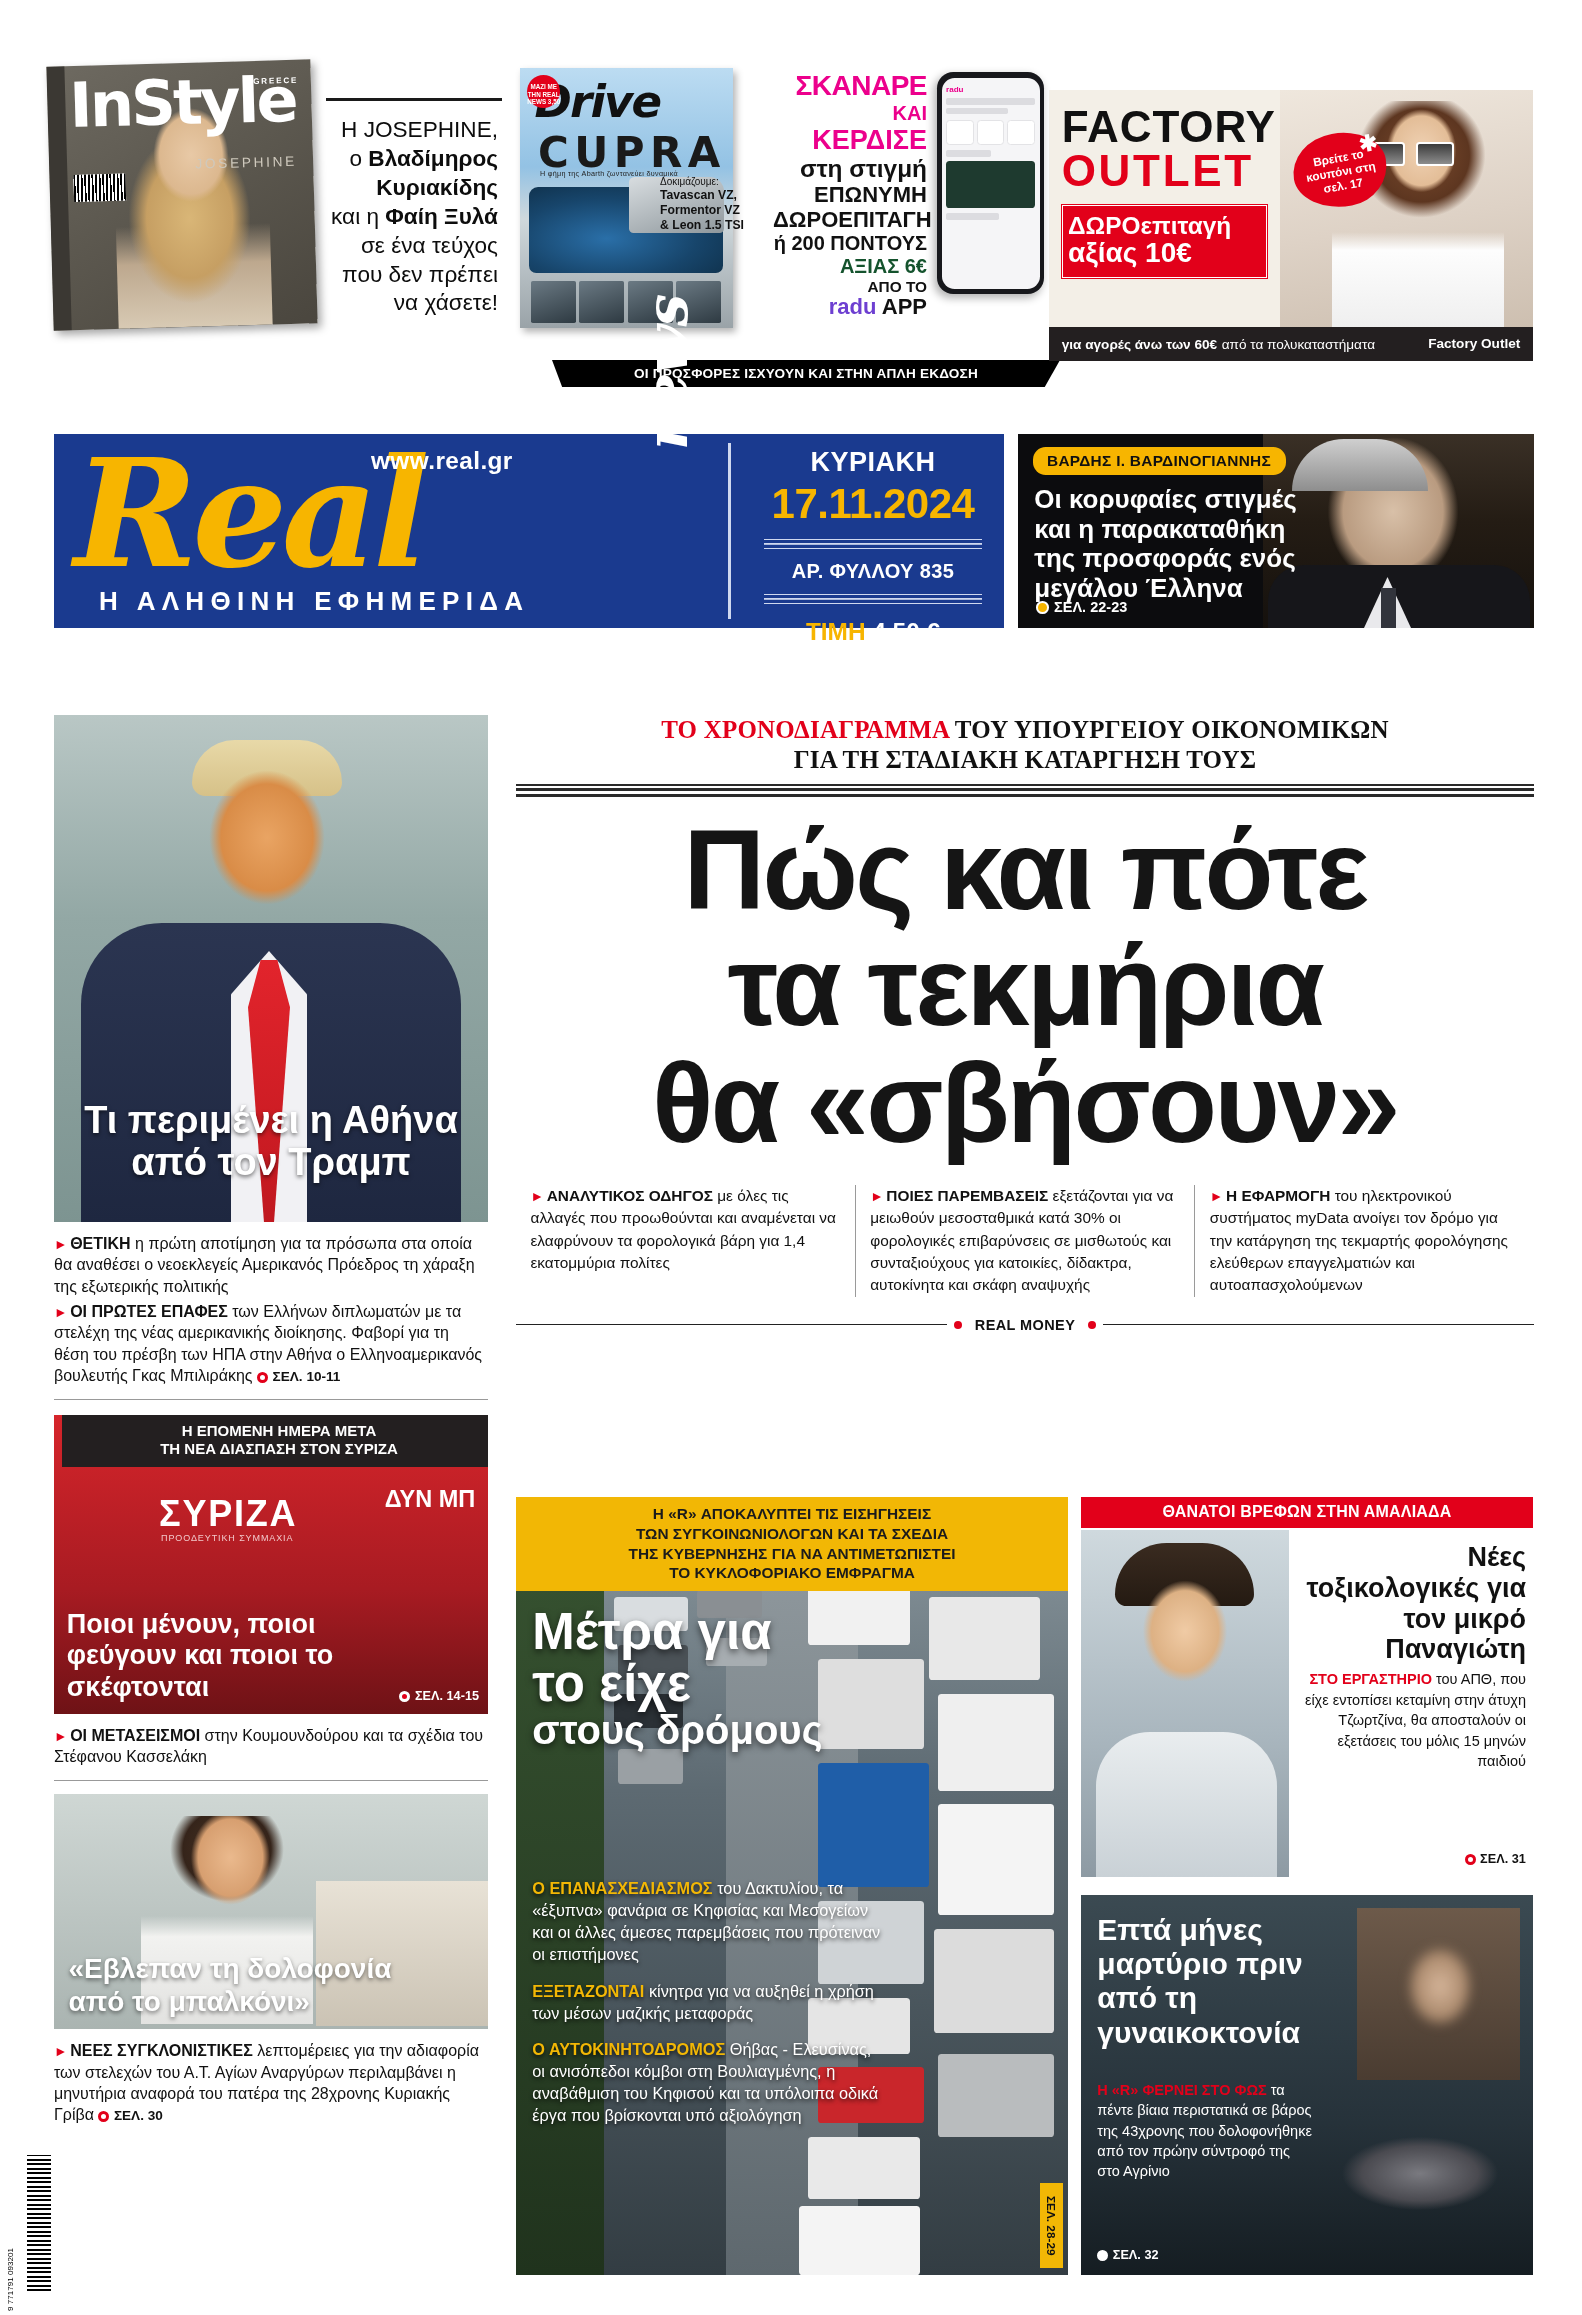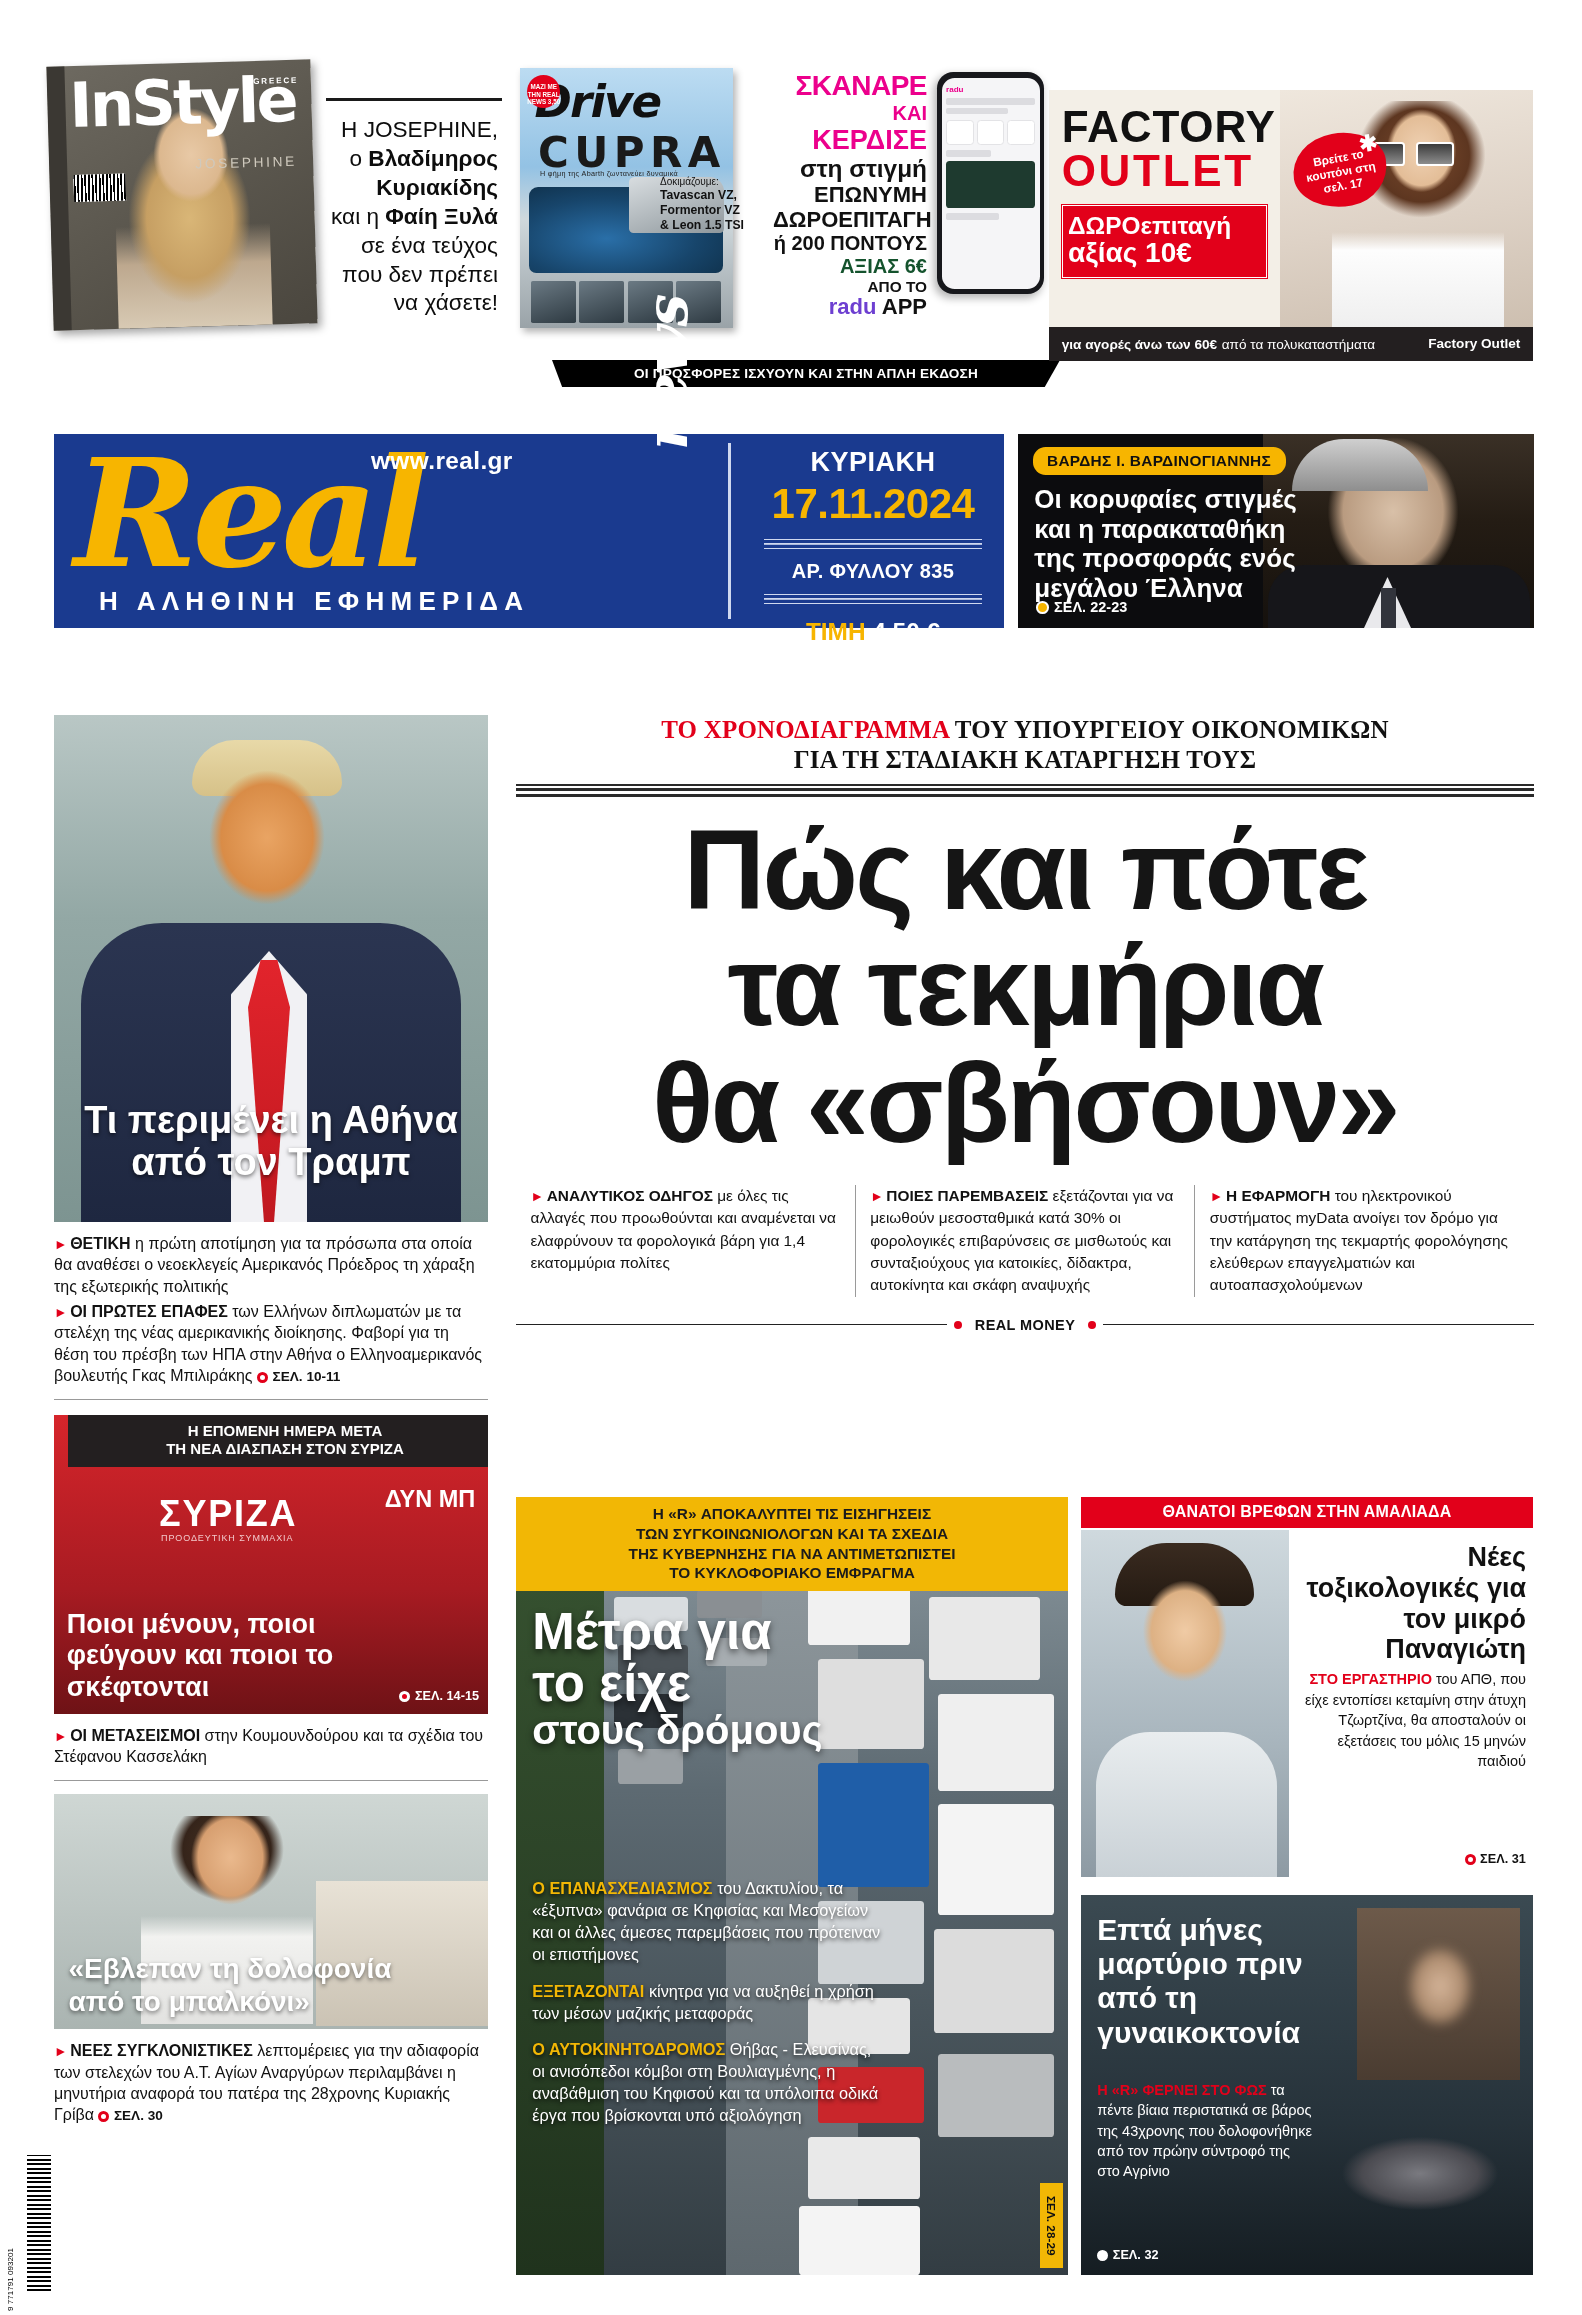--- a/index.html
+++ b/index.html
@@ -189,21 +189,21 @@
   .bullets p { margin-bottom:3.6px;}
   .bullets b { font-weight:800;}
   .arrow { color:#e2001a; font-size:13.6px; margin-right:2.7px;}
   .pgref { color:#111; font-weight:800; font-size:13.6px; white-space:nowrap;}
 
   .hr-thin { border:0; border-top:0.9px solid #999; margin:12.7px 0 0 0; }
 
   
   .syriza { position:relative; margin-top:14.5px; width:434px; height:299px; overflow:hidden;
      background:linear-gradient(180deg,#d6252b 0%,#a81b22 58%,#6e1216 100%); }
-  .syriza-top { position:absolute; left:14px; top:0; width:100%; padding:7.2px 9px 8.1px 9px; background:#231f20;
+  .syriza-top { position:absolute; left:8px; top:0; width:100%; padding:7.2px 9px 8.1px 9px; background:#231f20;
      color:#fff; font-size:15px; font-weight:800; text-align:center; line-height:1.22;}
   .syriza-logo { position:absolute; left:105px; top:78px; font-size:36px; font-weight:800; color:#fff; letter-spacing:1.8px;}
   .syriza-sub { position:absolute; left:107px; top:118px; font-size:9px; color:#f3c9cb; letter-spacing:0.9px;}
   .syriza-right { position:absolute; right:12.7px; top:72px; font-size:23.5px; font-weight:800; color:#fff; line-height:1.05; text-align:right;}
   .syriza-head { position:absolute; left:12.7px; bottom:11px; width:289px; color:#fff; font-size:27px;
     font-weight:800; line-height:1.16;}
   .syriza-page { position:absolute; right:9px; bottom:11px; font-size:12.7px; font-weight:700; color:#fff;}
 
   .syriza-bullets { margin-top:11px; font-size:16px; line-height:1.34; color:#111;}
 

